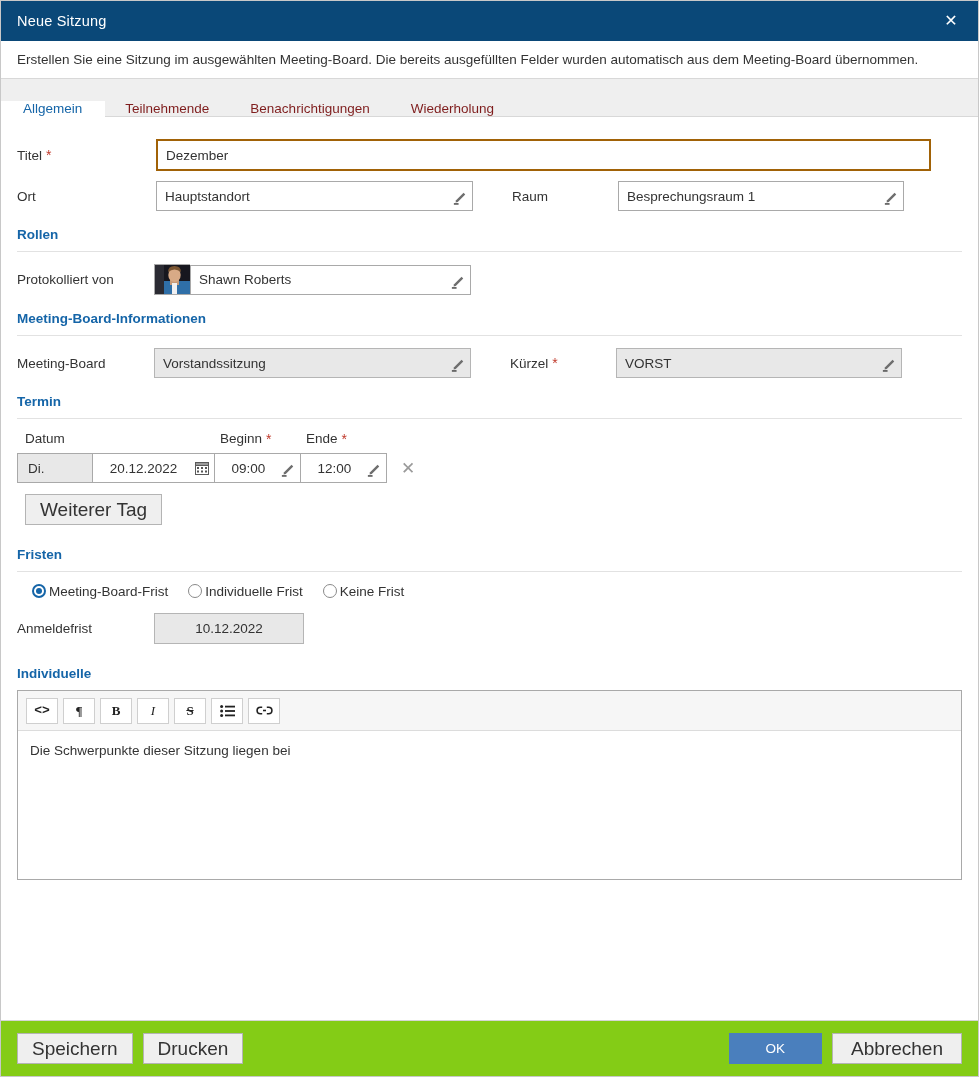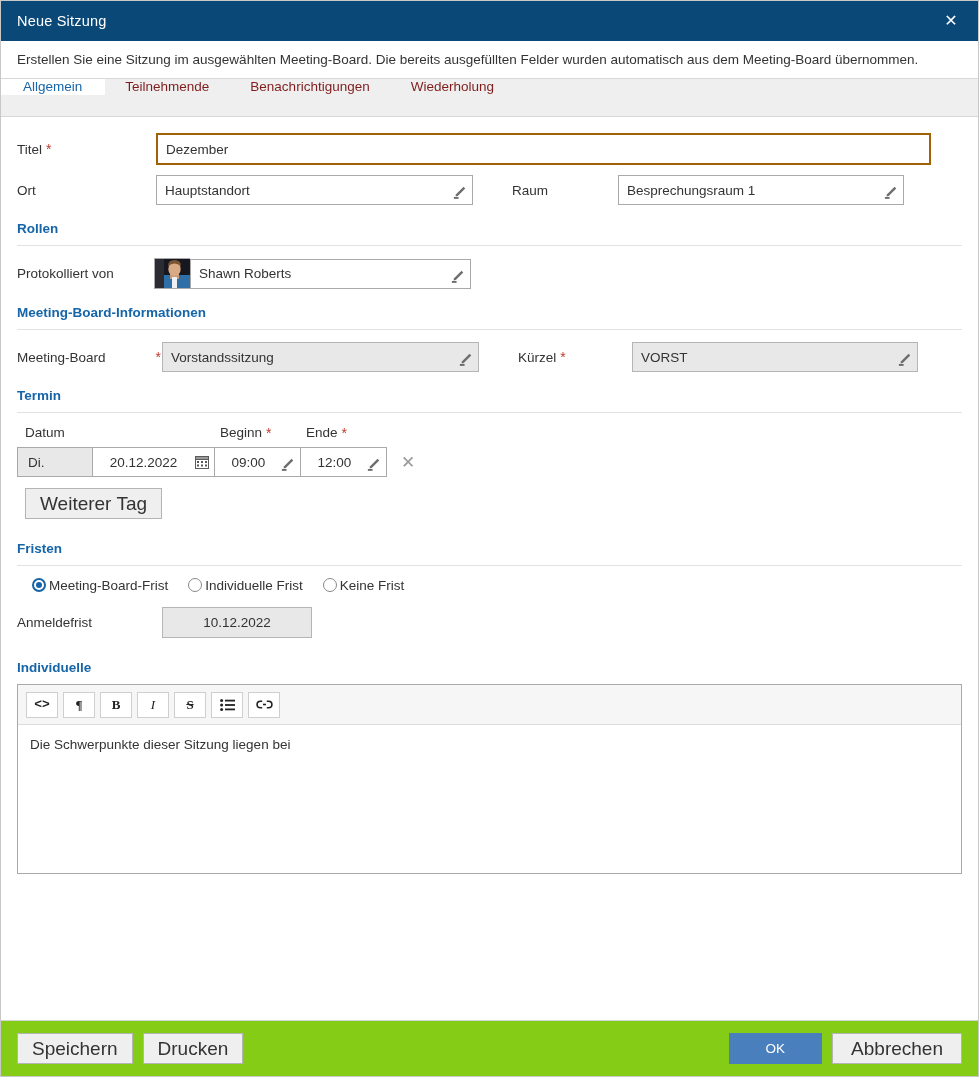--- a/index.html
+++ b/index.html
@@ -42,21 +42,21 @@
     padding: 0 16px;
     background: #ffffff;
     border-bottom: 1px solid #d8d8d8;
     font-size: 13.5px; color: #333;
   }
 
   
   .tabbar {
     flex: 0 0 38px; height: 38px;
     background: #efefef;
-    display: flex; align-items: flex-start;
+    display: flex; align-items: flex-end;
     border-bottom: 1px solid #d8d8d8;
     padding-left: 0;
   }
   .tab {
     display: flex; align-items: center;
     padding: 0 20px;
     font-size: 13.5px; color: #7f1d1d;
     cursor: pointer;
     border-right: 1px solid transparent;
     background: transparent;
@@ -92,21 +92,21 @@
     position: relative;
     border: 1px solid #a9a9a9;
     background: #ffffff;
     height: 30px;
     display: flex; align-items: center;
     padding: 0 26px 0 8px;
     font-size: 13.5px; color: #333;
     cursor: text;
   }
   .fld.focused { border: 2px solid #a16207; padding: 0 8px; }
-  .fld.disabled { background: #e8e8e8; border-color: #b5b5b5; color: #333; margin-left: 8px; }
+  .fld.disabled { background: #e8e8e8; border-color: #b5b5b5; color: #333; }
 
   .pencil {
     position: absolute; right: 5px; bottom: 4px;
     width: 15px; height: 15px;
     pointer-events: none;
   }
 
   
   .sect { margin-top: 16px; }
   .sect-title {
@@ -229,21 +229,21 @@
 
   <div class="tabbar">
     <div class="tab active">Allgemein</div>
     <div class="tab">Teilnehmende</div>
     <div class="tab">Benachrichtigungen</div>
     <div class="tab">Wiederholung</div>
   </div>
 
   <div class="body">
 
-    <div class="row" style="margin-top:16px;">
+    <div class="row" style="margin-top:22px;">
       <div class="lbl" style="width:139px;">
         <span>Titel</span>
           <span class="req">*</span>
       </div>
       <div class="fld focused" style="width:775px;height:32px;">
         <span>Dezember</span>
       </div>
     </div>
 
     <div class="row" style="margin-top:10px;">

